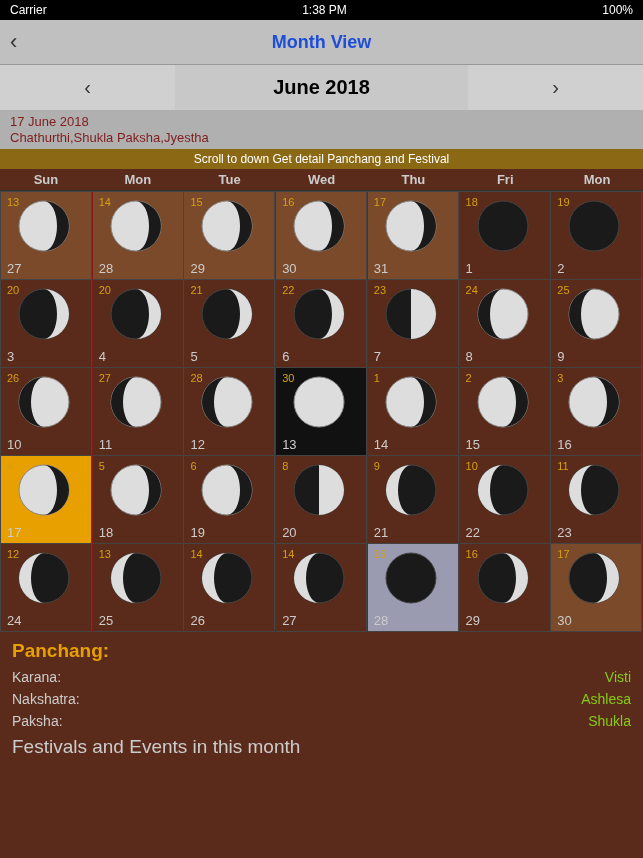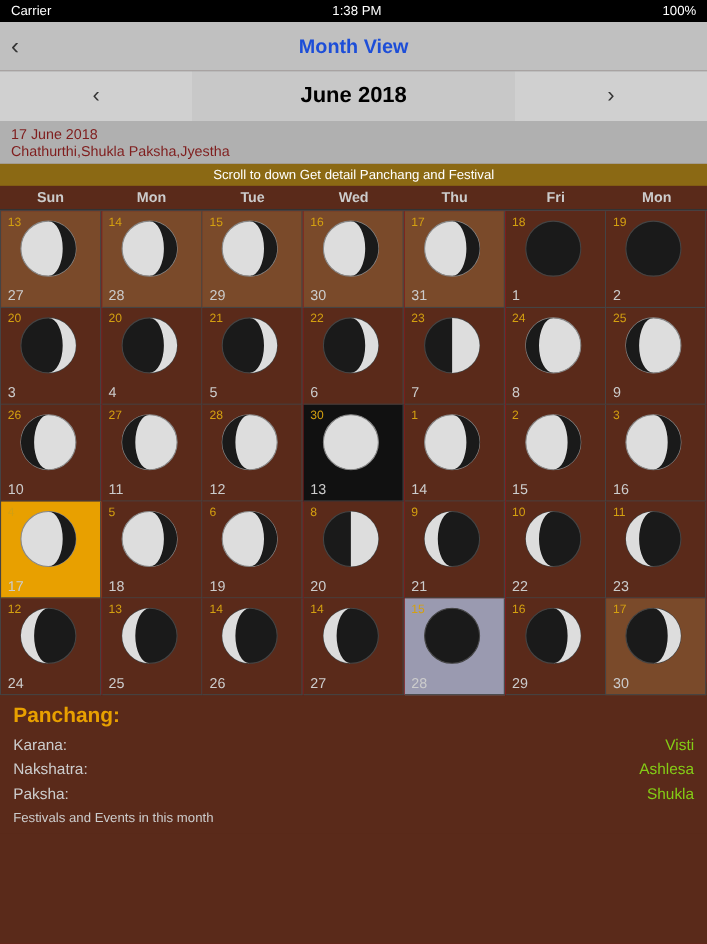--- a/index.html
+++ b/index.html
@@ -186,21 +186,21 @@
       justify-content: space-between;
     }
     .panchang-key {
       color: #ccc;
       min-width: 90px;
     }
     .panchang-val {
       color: #84cc16;
     }
     .festivals-title {
-      font-size: 12px;
+      font-size: 19px;
       color: #ccc;
       margin-top: 4px;
     }
   </style>
 </head>
 <body>
 
 <div class="status-bar">
   <span>Carrier</span>
   <span>1:38 PM</span>

